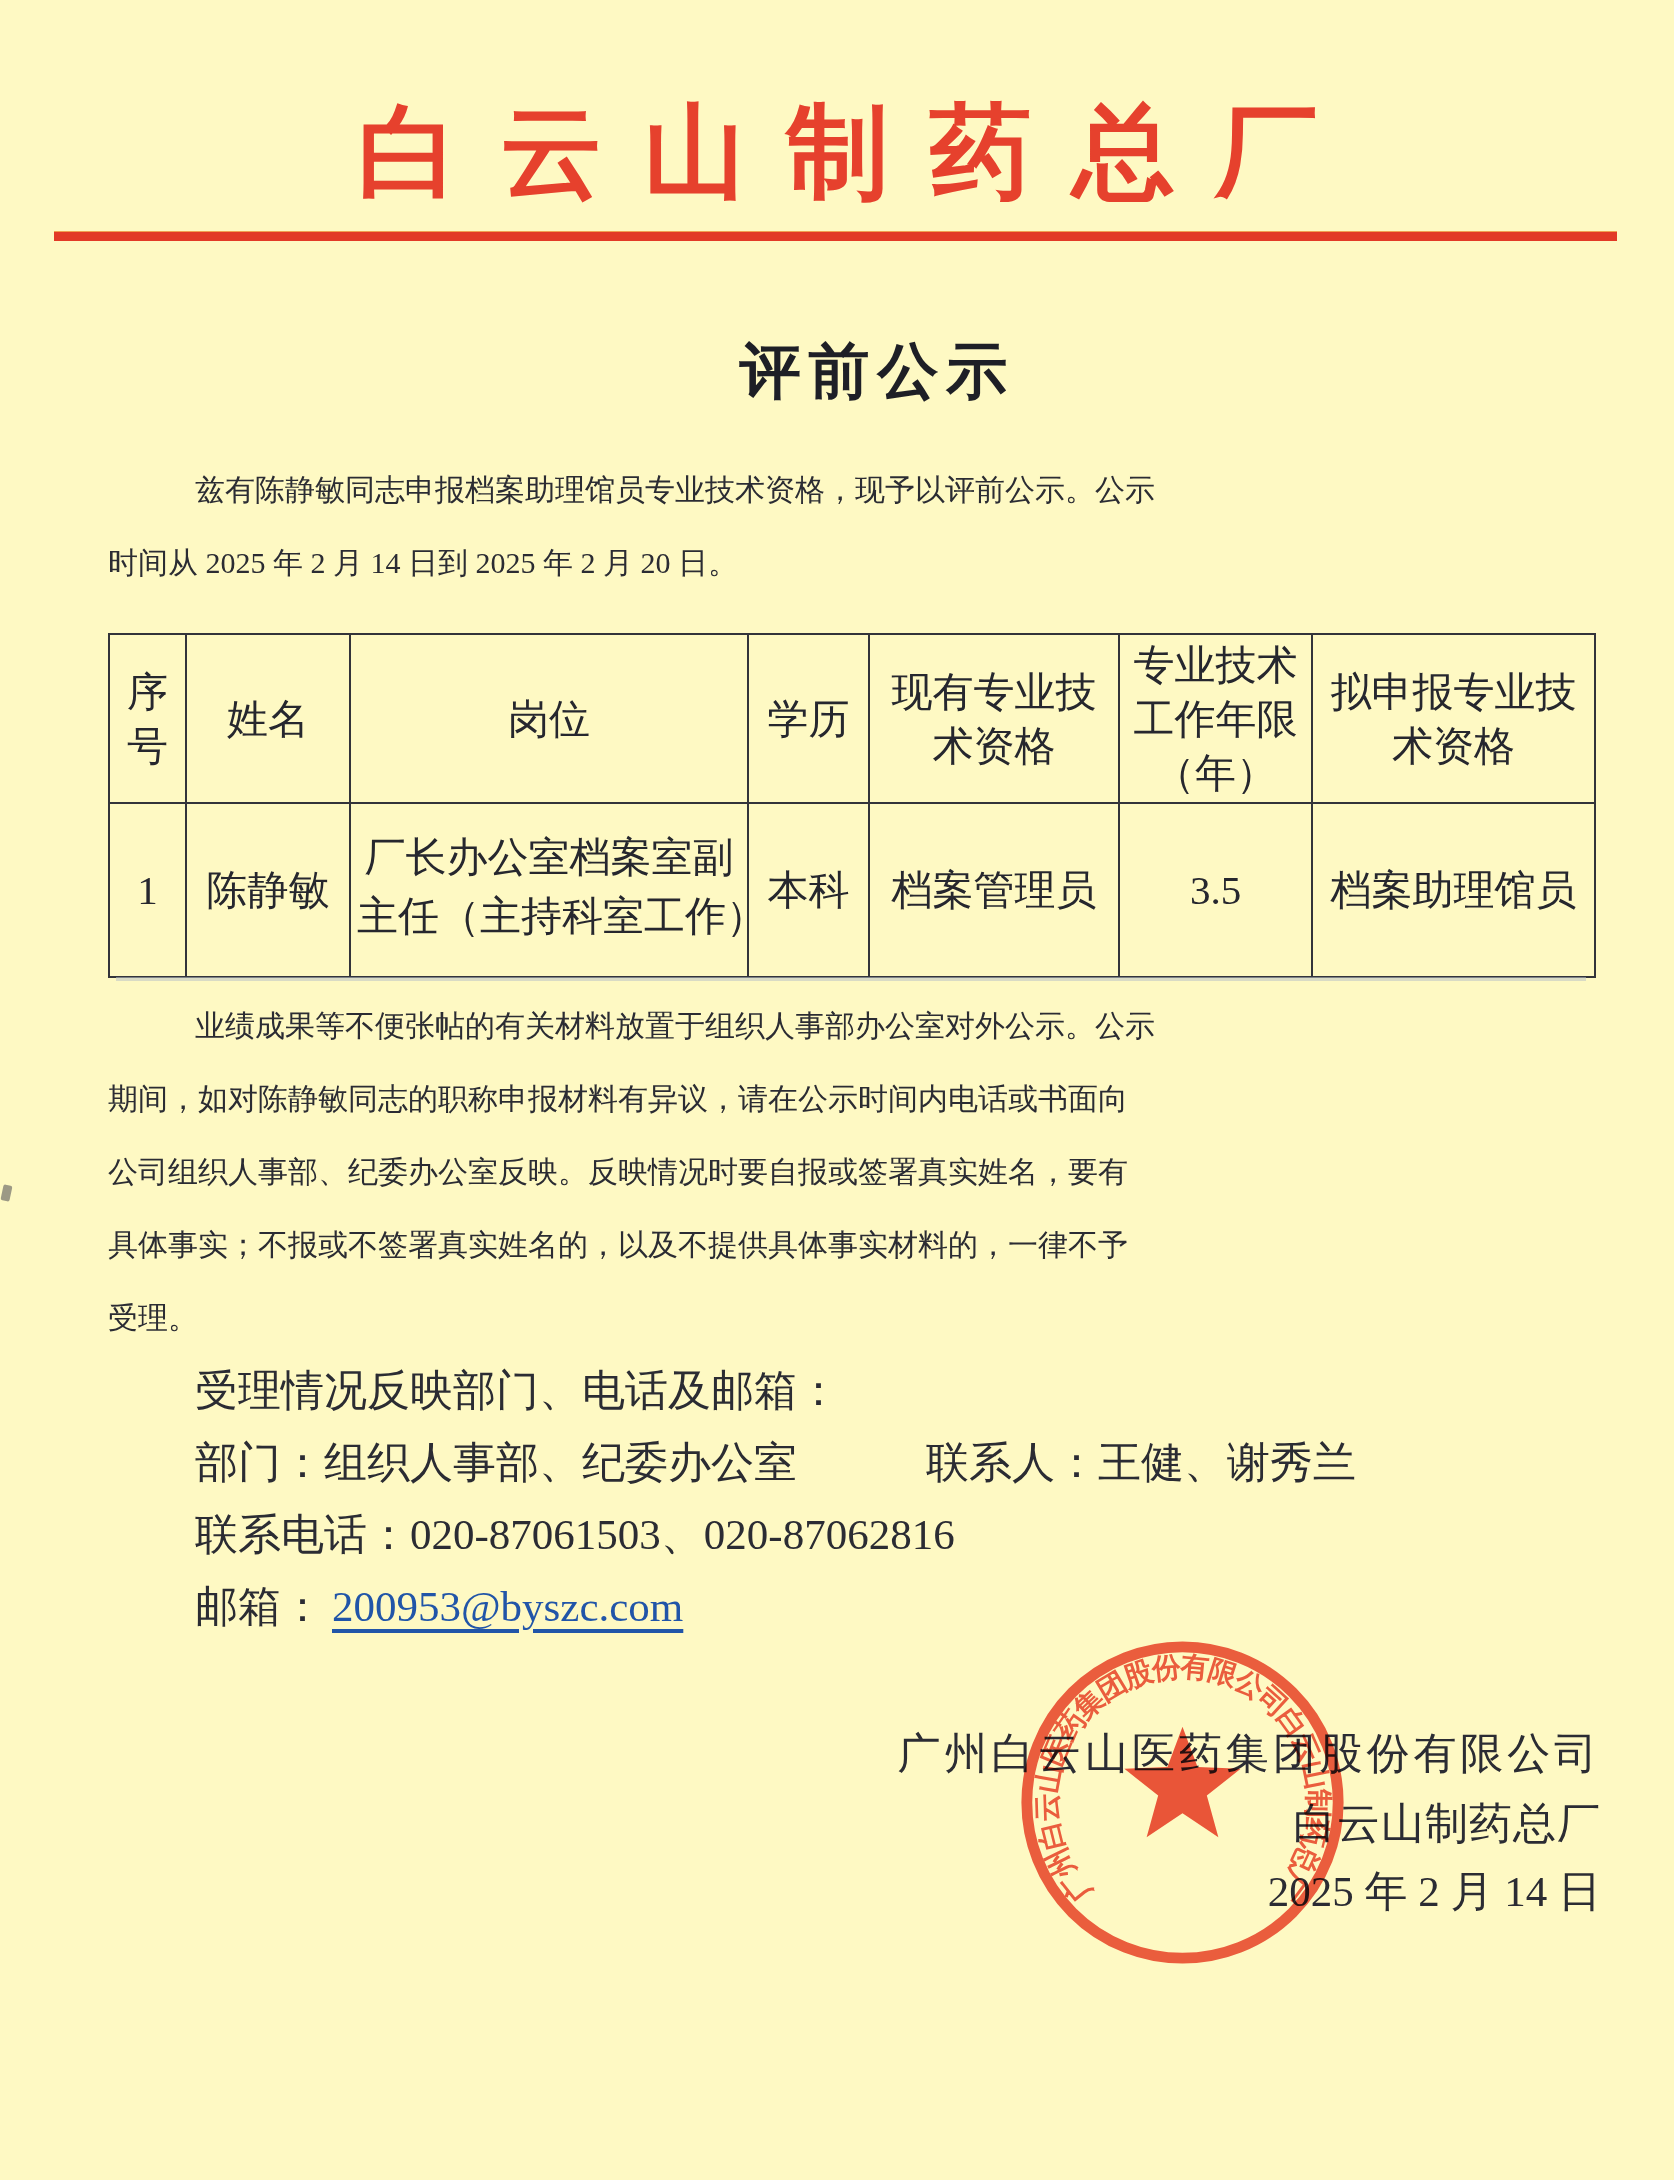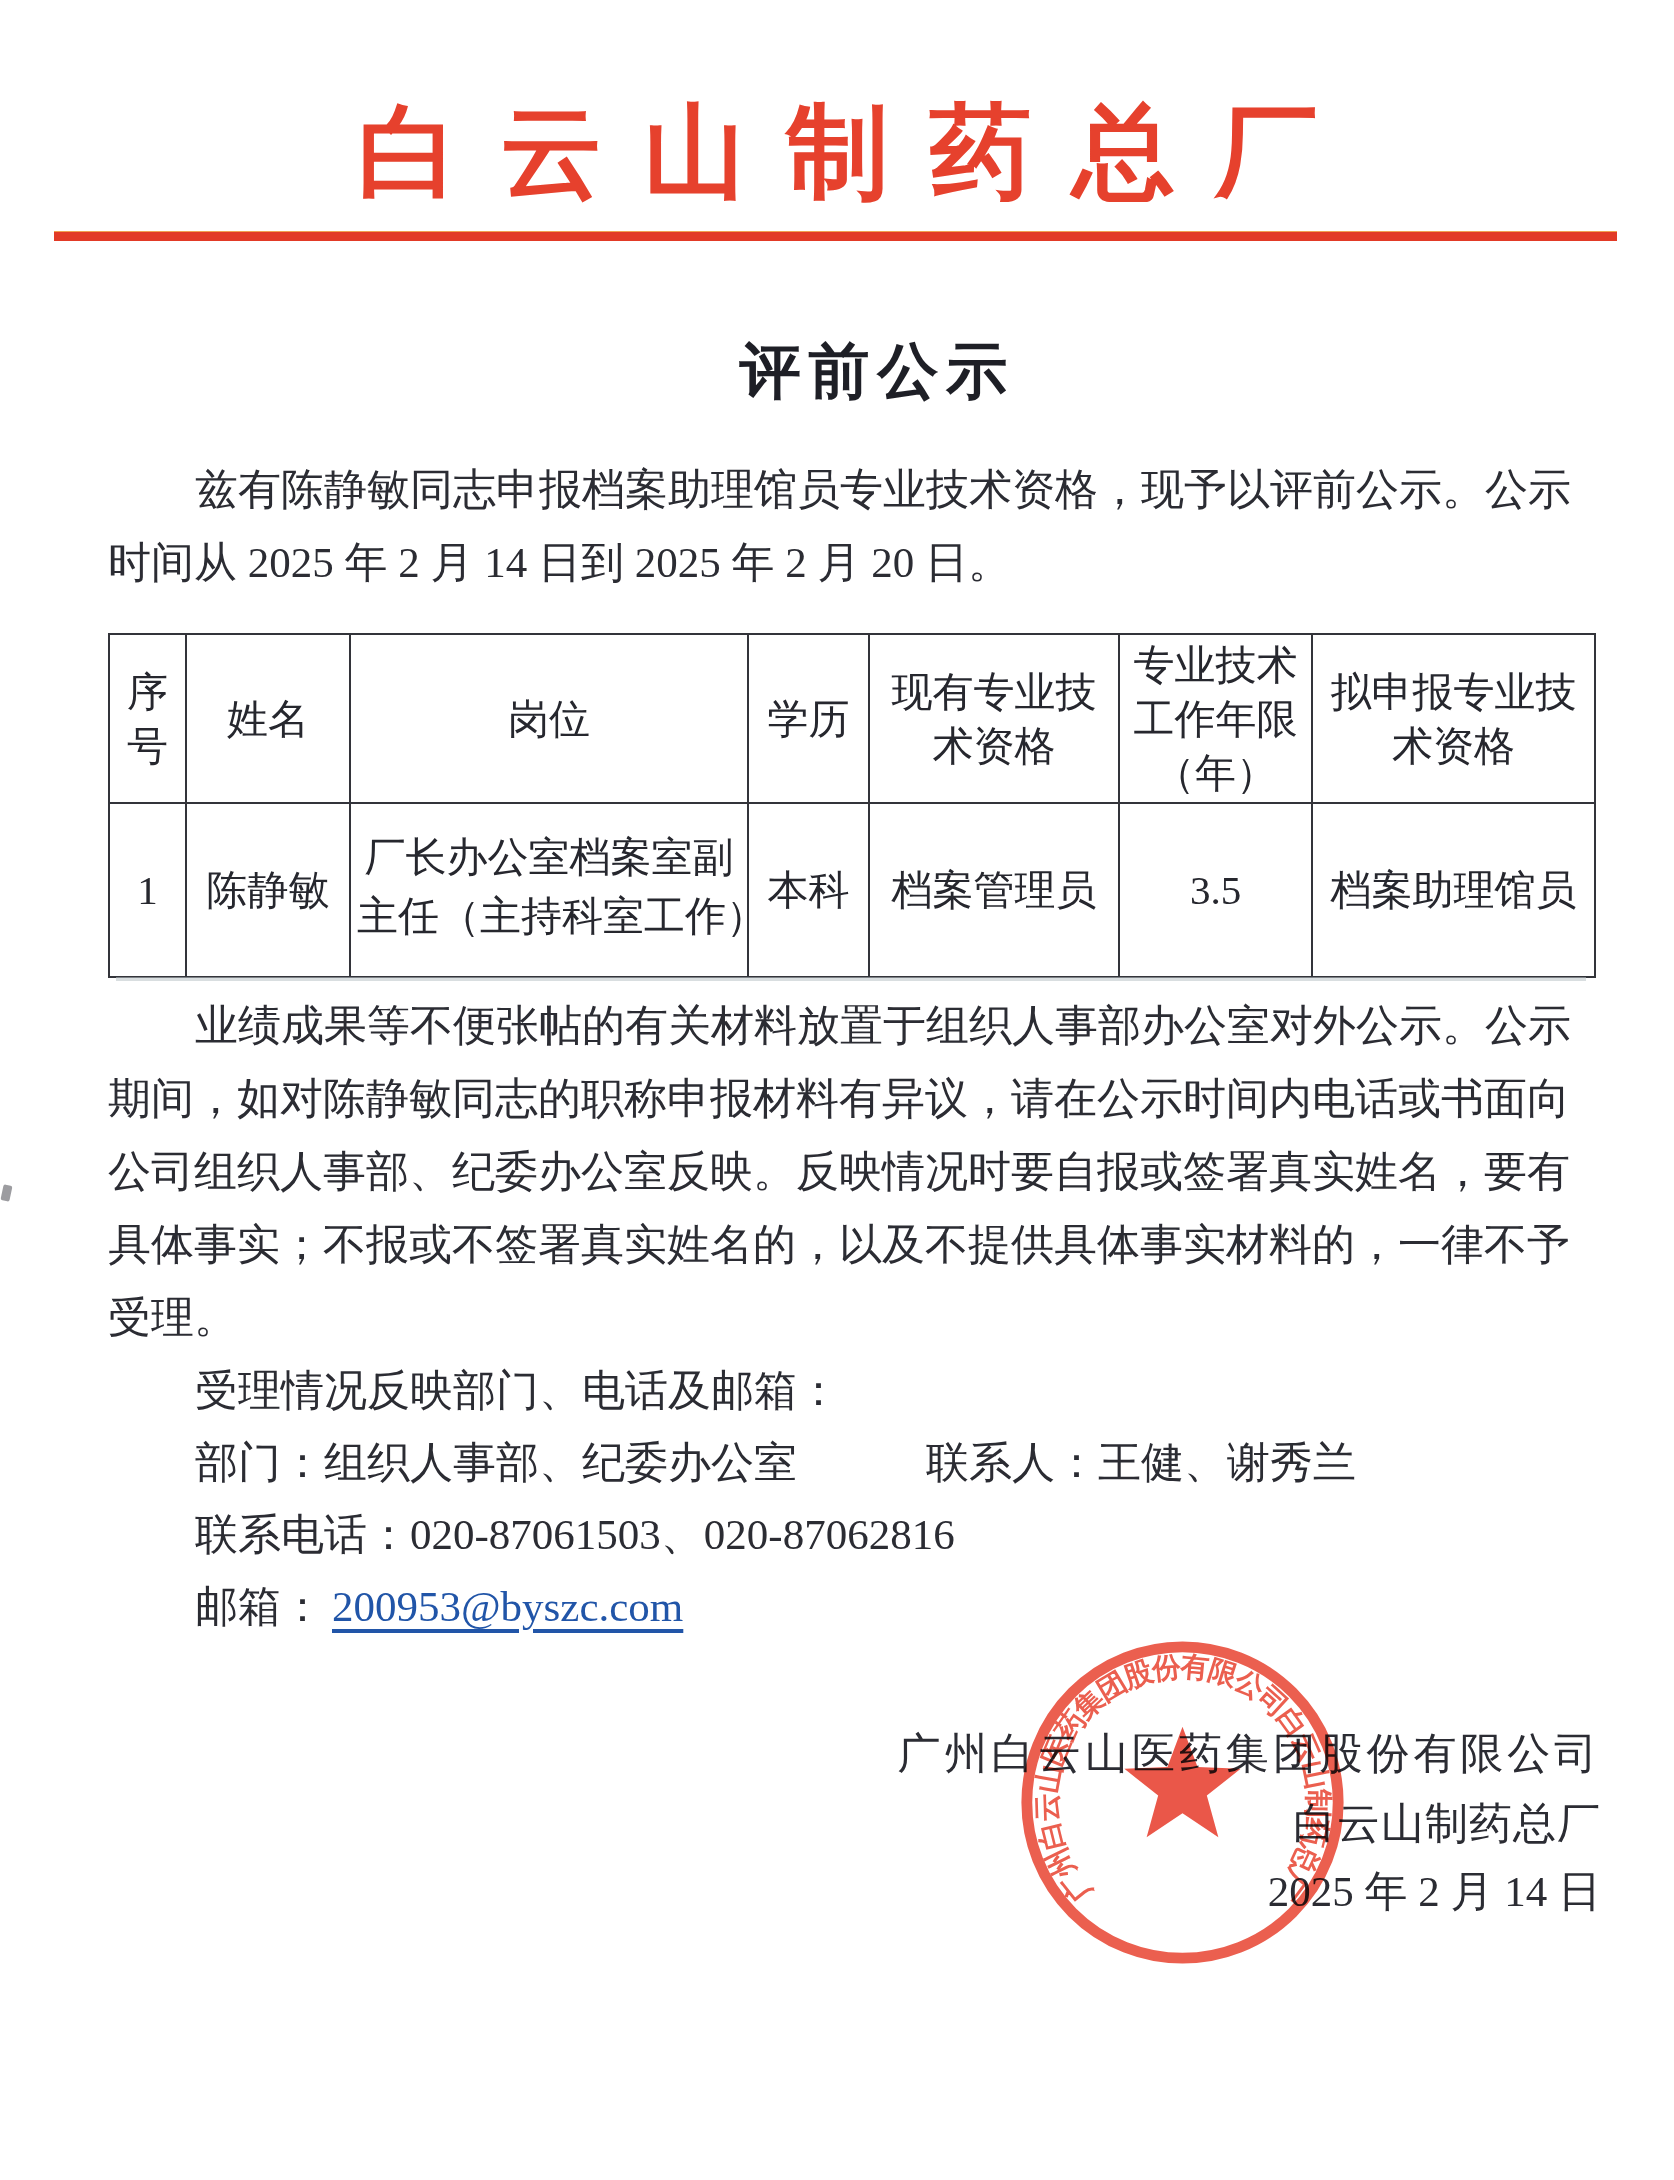--- a/index.html
+++ b/index.html
@@ -1,19 +1,19 @@
 <!DOCTYPE html>
 <html><head>
 <meta charset="utf-8">
 <style>
   html,body{margin:0;padding:0;background:#e8e8e8;}
   .page{
     position:relative;
     width:1675px;height:2181px;
-    background:#ffffff;
+    background:#fef9c3;
     overflow:hidden;
     font-family:"Liberation Serif","DejaVu Serif",serif;
     color:#2b2c33;
   }
   
   .letterhead{
     position:absolute;top:85px;left:0;width:1675px;
     text-align:center;
     font-size:102px;font-weight:bold;
     letter-spacing:41px;text-indent:41px;
@@ -30,21 +30,21 @@
     position:absolute;top:331px;left:0;width:1675px;
     text-align:center;
     font-size:61px;font-weight:bold;
     letter-spacing:7.9px;text-indent:7.9px;
     color:#1e1f26;
     white-space:pre;
     padding-left:36px;
   }
   .para{
     position:absolute;left:108px;width:1489px;
-    font-size:43px;line-height:73px;
+    font-size:30px;line-height:73px;
     white-space:pre-line;
     text-indent:87px;
     color:#2b2c33;
   }
   .para1{top:453px;}
   .para2{top:989px;}
   
   table.pub{
     position:absolute;top:633px;left:108px;
     border-collapse:collapse;table-layout:fixed;

